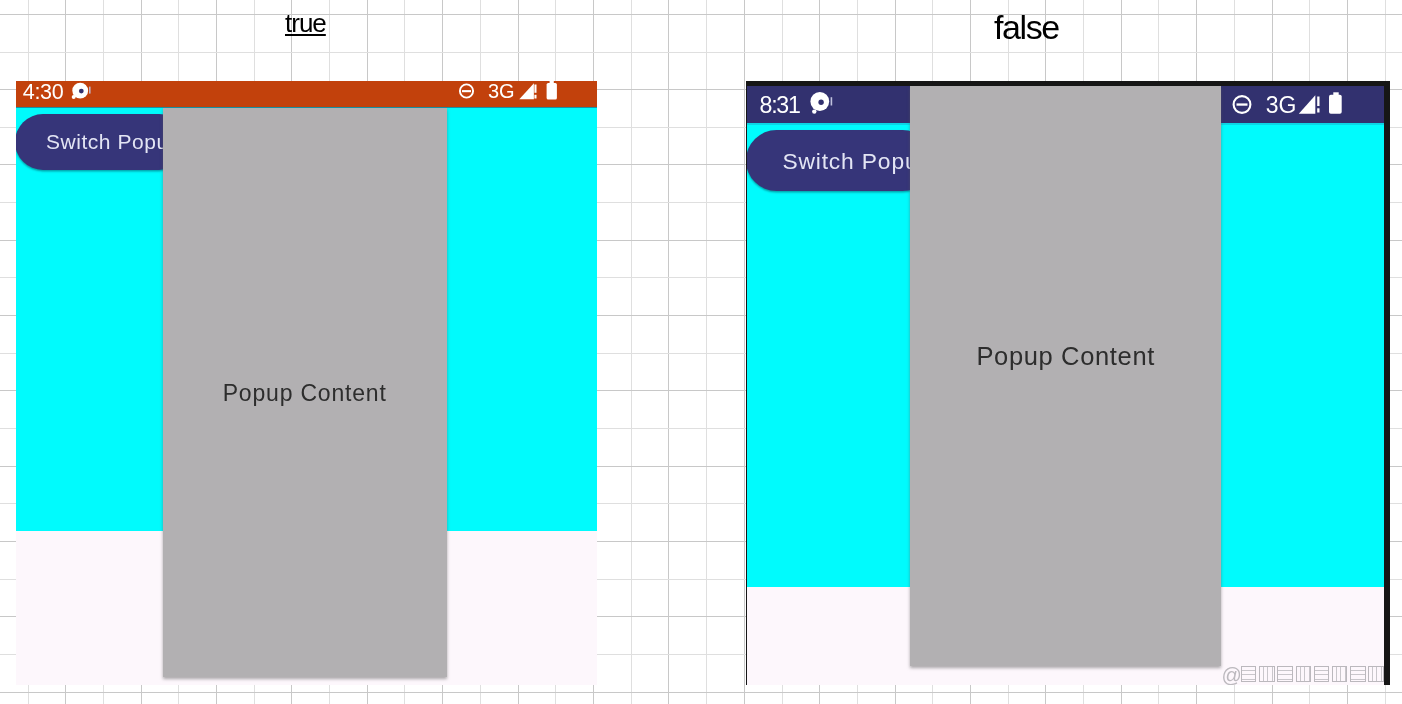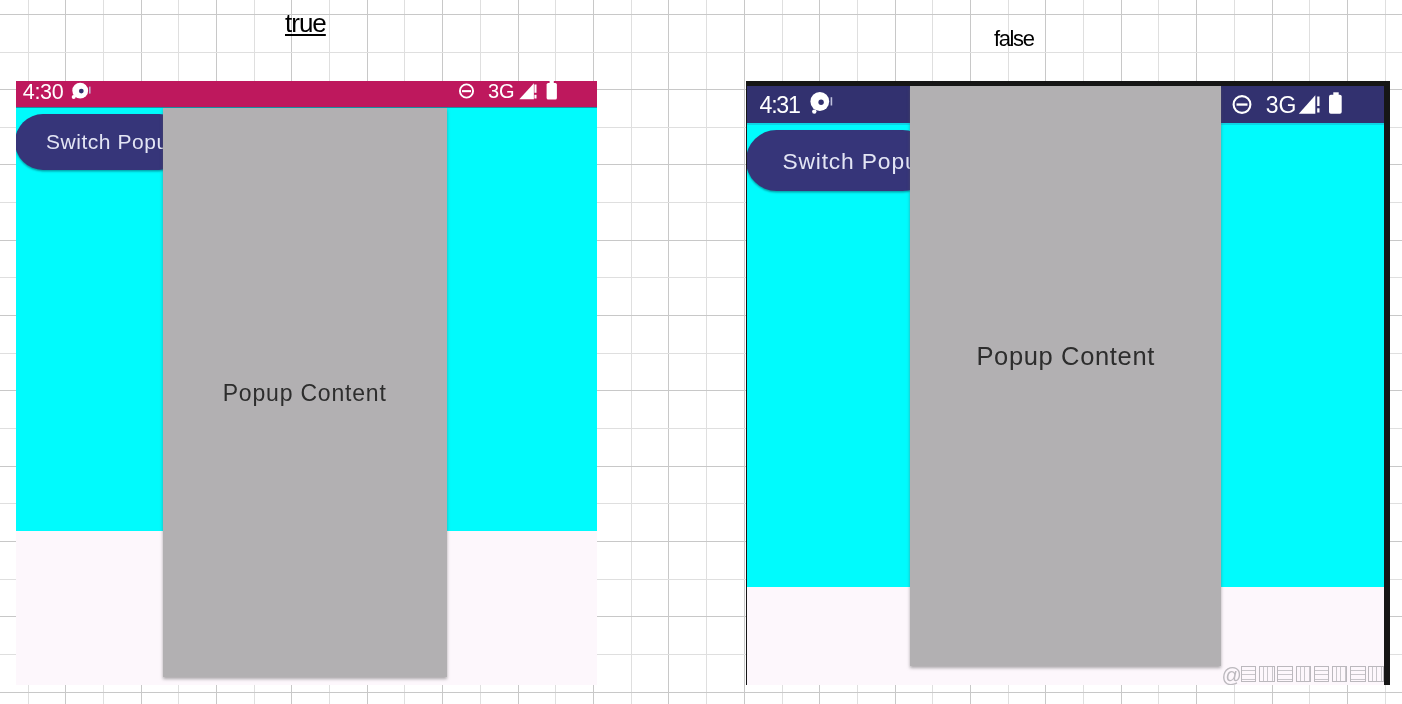--- a/index.html
+++ b/index.html
@@ -64,36 +64,36 @@
 <rect x="0" y="503" width="1402" height="1" fill="#dfdfdf"></rect>
 <rect x="0" y="541" width="1402" height="1" fill="#c8c8c8"></rect>
 <rect x="0" y="579" width="1402" height="1" fill="#dfdfdf"></rect>
 <rect x="0" y="616" width="1402" height="1" fill="#c8c8c8"></rect>
 <rect x="0" y="654" width="1402" height="1" fill="#dfdfdf"></rect>
 <rect x="0" y="692" width="1402" height="1" fill="#c8c8c8"></rect>
 </svg>
 
 <div class="abs" style="left:285px;top:7.5px;font-size:26px;letter-spacing:-1.0px;color:#000;text-decoration:underline;">true</div>
 
-<div class="abs" style="left:994px;top:7.5px;font-size:22px;letter-spacing:-1.4px;color:#000;margin-top:18px;">false</div>
+<div class="abs" style="left:994px;top:7.5px;font-size:34px;letter-spacing:-1.4px;color:#000;">false</div>
 
 <div class="abs" id="phoneL" style="left:15.5px;top:80.8px;width:581.5px;height:604.2px;overflow:hidden;">
 
   <div class="abs" style="left:0;top:25.8px;width:581.5px;height:424.8px;background:#00fbfd;"></div>
 
   <div class="abs" style="left:0;top:25.9px;width:581.5px;height:1.5px;background:#1691a5;"></div>
 
   <div class="abs" style="left:0;top:450.6px;width:581.5px;height:153.6px;background:#fdf7fc;"></div>
 
   <div class="abs" style="left:-1px;top:32.8px;width:172px;height:56.2px;background:#363579;border-radius:28.1px;box-shadow:0 1.5px 2px rgba(0,60,70,0.45);">
 
     <div class="abs" style="left:31.4px;top:16.8px;font-size:21px;letter-spacing:0.55px;color:#e3e5f4;">Switch Popup</div>
   </div>
 
-  <div class="abs" style="left:0;top:0;width:581.5px;height:25.8px;background:#be185d;">
+  <div class="abs" style="left:0;top:0;width:581.5px;height:25.8px;background:#c2410c;">
 
     <div class="abs" style="left:7.2px;top:-1.0px;font-size:21.5px;letter-spacing:-0.25px;color:#fff;">4:30</div>
 
     <svg class="abs" style="left:46.5px;top:0px;" width="34" height="26" viewBox="0 0 34 26">
       <circle cx="18.2" cy="9.7" r="7.9" fill="#ffffff"></circle>
       <circle cx="19.3" cy="10.1" r="2.4" fill="#32316f"></circle>
       <circle cx="11.7" cy="16.1" r="2" fill="#ffffff"></circle>
       <rect x="27.1" y="5.6" width="1.4" height="7" fill="#bfc1dd"></rect>
     </svg>
 
@@ -123,21 +123,21 @@
 
     <div class="abs" style="left:0;top:36.6px;width:637.8px;height:2.2px;background:#0bd5e5;"></div>
 
     <div class="abs" style="left:-0.5px;top:43.6px;width:187px;height:60.9px;background:#363579;border-radius:30.5px;box-shadow:0 1.5px 2px rgba(0,60,70,0.45);">
 
       <div class="abs" style="left:36.4px;top:18.1px;font-size:22.8px;letter-spacing:0.85px;color:#e3e5f4;">Switch Popup</div>
     </div>
 
     <div class="abs" style="left:0;top:0;width:637.8px;height:36.6px;background:#32316f;">
 
-      <div class="abs" style="left:13.1px;top:5.4px;font-size:23.2px;letter-spacing:-1.3px;color:#fff;">4:31</div>
+      <div class="abs" style="left:13.1px;top:5.4px;font-size:23.2px;letter-spacing:-1.3px;color:#fff;">8:31</div>
 
       <svg class="abs" style="left:60.5px;top:5px;" width="38" height="30" viewBox="0 0 38 30">
         <circle cx="12.8" cy="10.5" r="9.4" fill="#ffffff"></circle>
         <circle cx="14.1" cy="11.3" r="2.7" fill="#32316f"></circle>
         <circle cx="7.3" cy="20.6" r="2.2" fill="#ffffff"></circle>
         <rect x="23.6" y="6.2" width="1.6" height="8.3" fill="#bfc1dd"></rect>
       </svg>
 
       <svg class="abs" style="left:482.5px;top:0px;" width="126" height="37" viewBox="0 0 126 37">
         <circle cx="13" cy="18.5" r="8.4" fill="none" stroke="#ffffff" stroke-width="2.1"></circle>

